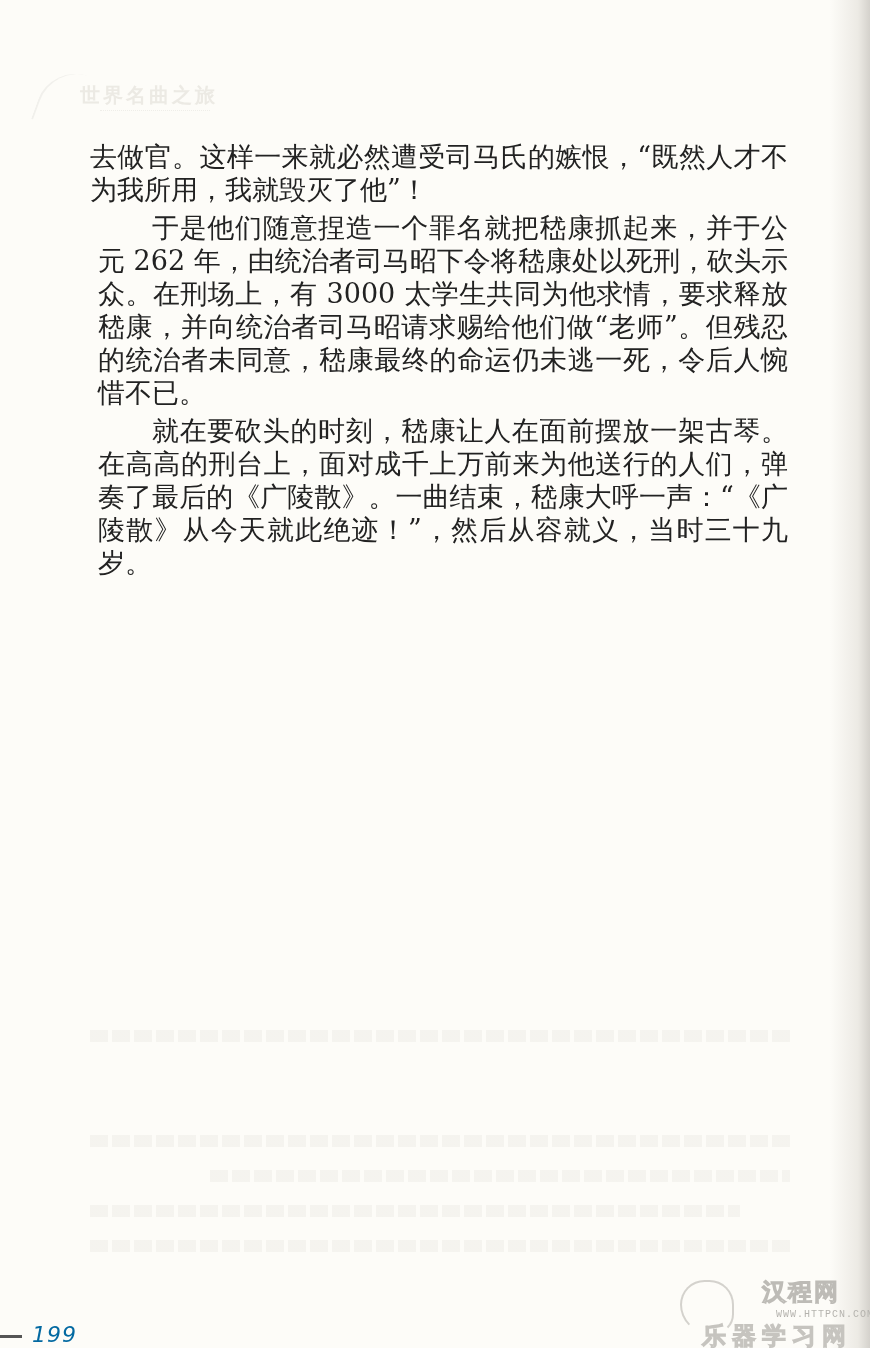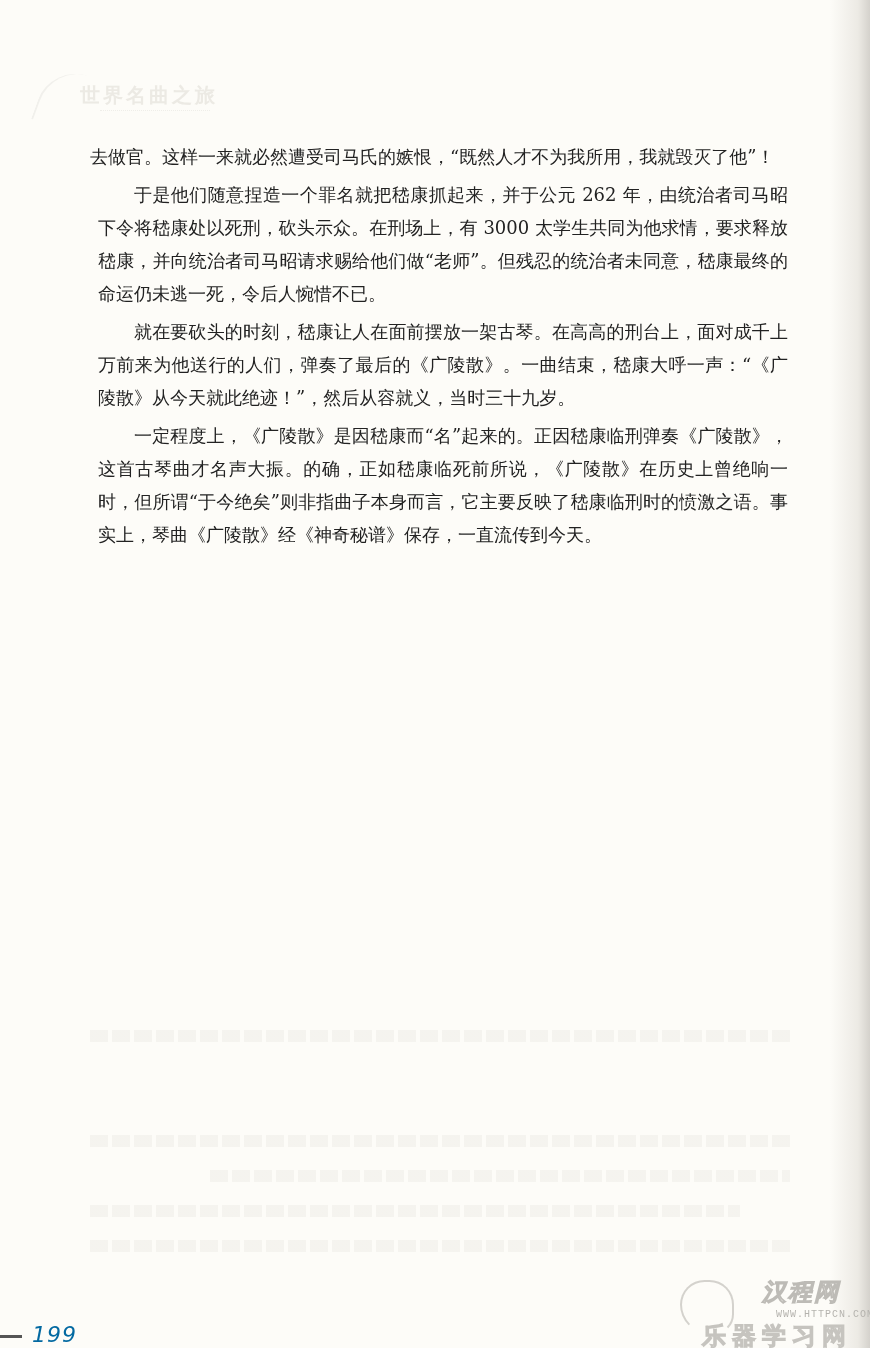--- a/index.html
+++ b/index.html
@@ -56,21 +56,21 @@
       height: 60px;
       border-left: 2px solid #f1f0ec;
       border-radius: 40px 0 0 0;
       transform: rotate(20deg);
     }
     .body-text {
       position: absolute;
       left: 90px;
       top: 140px;
       width: 698px;
-      font-size: 18px;
+      font-size: 27px;
       line-height: 33px;
       text-align: justify;
     }
     .body-text p {
       margin: 0 0 5px 0;
     }
     .body-text p.indent {
       text-indent: 2em;
       margin-left: 8px;
     }
@@ -120,21 +120,20 @@
     .watermark .wm-name {
       position: absolute;
       left: 82px;
       top: 6px;
       font-family: "DejaVu Sans", "Liberation Sans", sans-serif;
       font-size: 24px;
       font-weight: bold;
       color: transparent;
       -webkit-text-stroke: 1px #bdbbb6;
       letter-spacing: 2px;
-      font-style: italic;
     }
     .watermark .wm-url {
       position: absolute;
       left: 72px;
       top: 39px;
       font-family: Liberation Mono, monospace;
       font-size: 10px;
       color: #b5b3ae;
       letter-spacing: 1px;
       margin-left: 24px;
@@ -159,21 +158,20 @@
 <div class="running-head">
   <div class="rh-swoosh"></div>
   <div class="rh-title">世界名曲之旅</div>
   <div class="rh-sub"></div>
 </div>
 
 <div class="body-text">
   <p>去做官。这样一来就必然遭受司马氏的嫉恨，“既然人才不为我所用，我就毁灭了他”！</p>
   <p class="indent">于是他们随意捏造一个罪名就把嵇康抓起来，并于公元 262 年，由统治者司马昭下令将嵇康处以死刑，砍头示众。在刑场上，有 3000 太学生共同为他求情，要求释放嵇康，并向统治者司马昭请求赐给他们做“老师”。但残忍的统治者未同意，嵇康最终的命运仍未逃一死，令后人惋惜不已。</p>
   <p class="indent">就在要砍头的时刻，嵇康让人在面前摆放一架古琴。在高高的刑台上，面对成千上万前来为他送行的人们，弹奏了最后的《广陵散》。一曲结束，嵇康大呼一声：“《广陵散》从今天就此绝迹！”，然后从容就义，当时三十九岁。</p>
-  <p class="indent">一定程度上，《广陵散》是因嵇康而“名”起来的。正因嵇康临刑弹奏《广陵散》，这首古琴曲才名声大振。的确，正如嵇康临死前所说，《广陵散》在历史上曾绝响一时，但所谓“于今绝矣”则非指曲子本身而言，它主要反映了嵇康临刑时的愤激之语。事实上，琴曲《广陵散》经《神奇秘谱》保存，一直流传到今天。</p>
 </div>
 
 <div class="bleed" style="top:1030px;"></div>
 <div class="bleed" style="top:1135px;"></div>
 <div class="bleed" style="top:1170px; left:210px; width:580px;"></div>
 <div class="bleed" style="top:1205px; width:650px;"></div>
 <div class="bleed" style="top:1240px;"></div>
 
 <div class="page-number-mark"></div>
 <div class="page-number">199</div>

